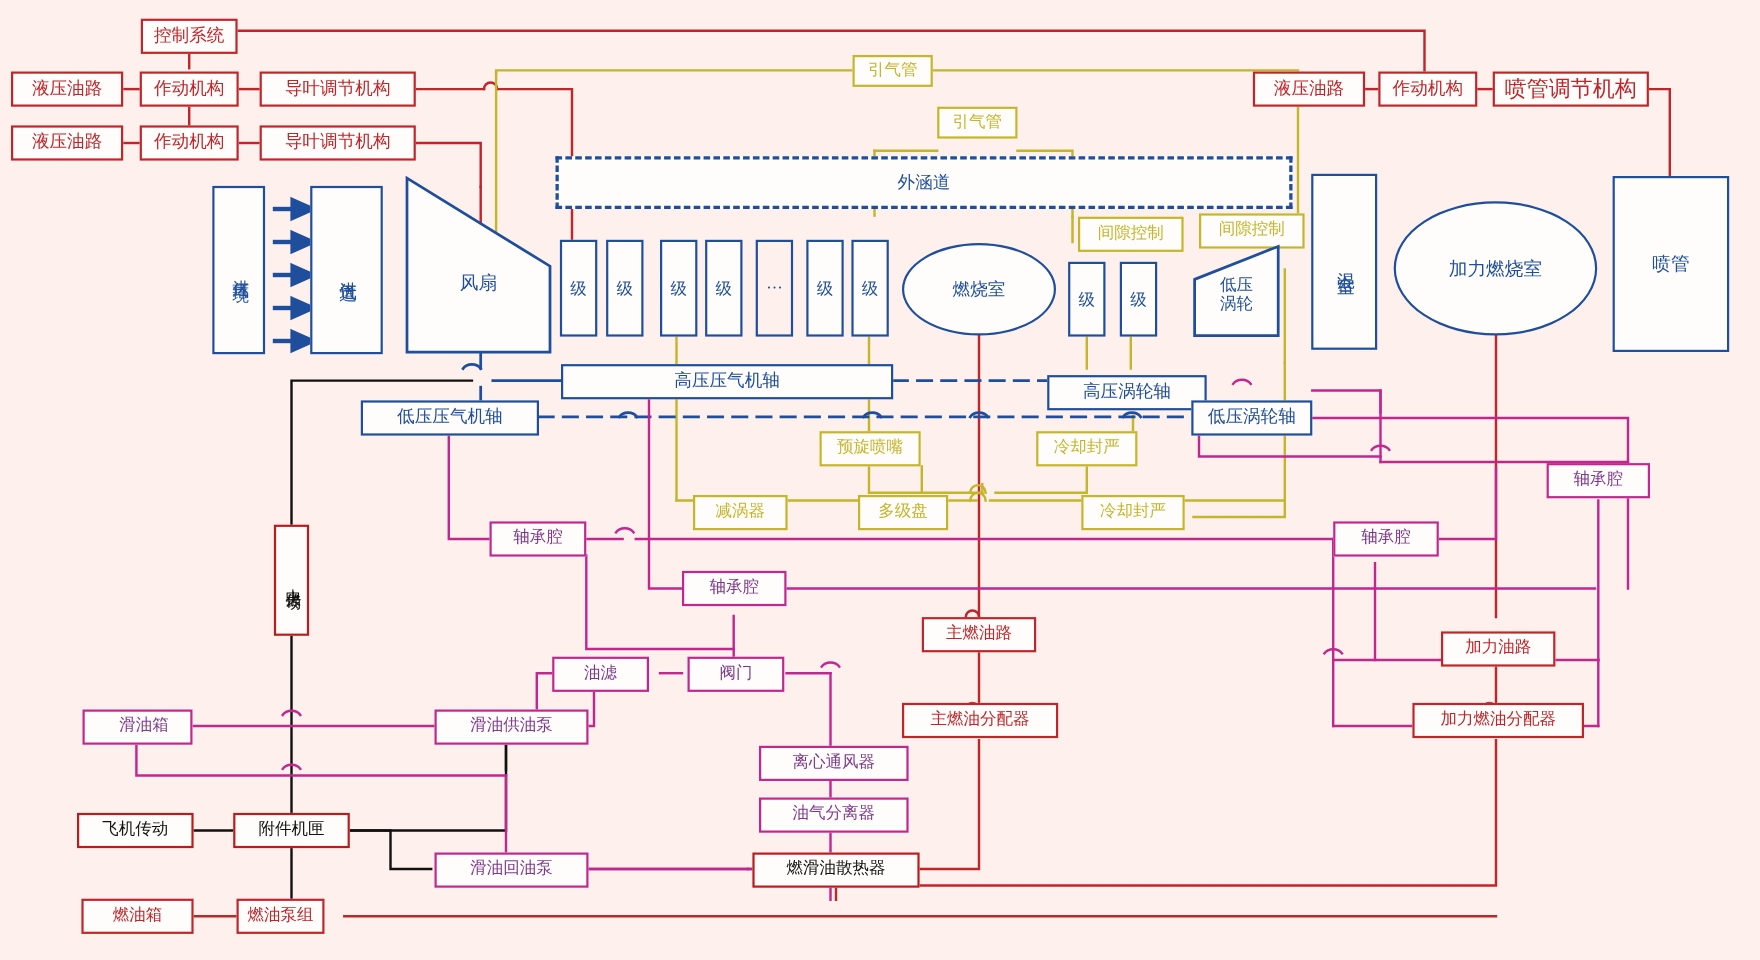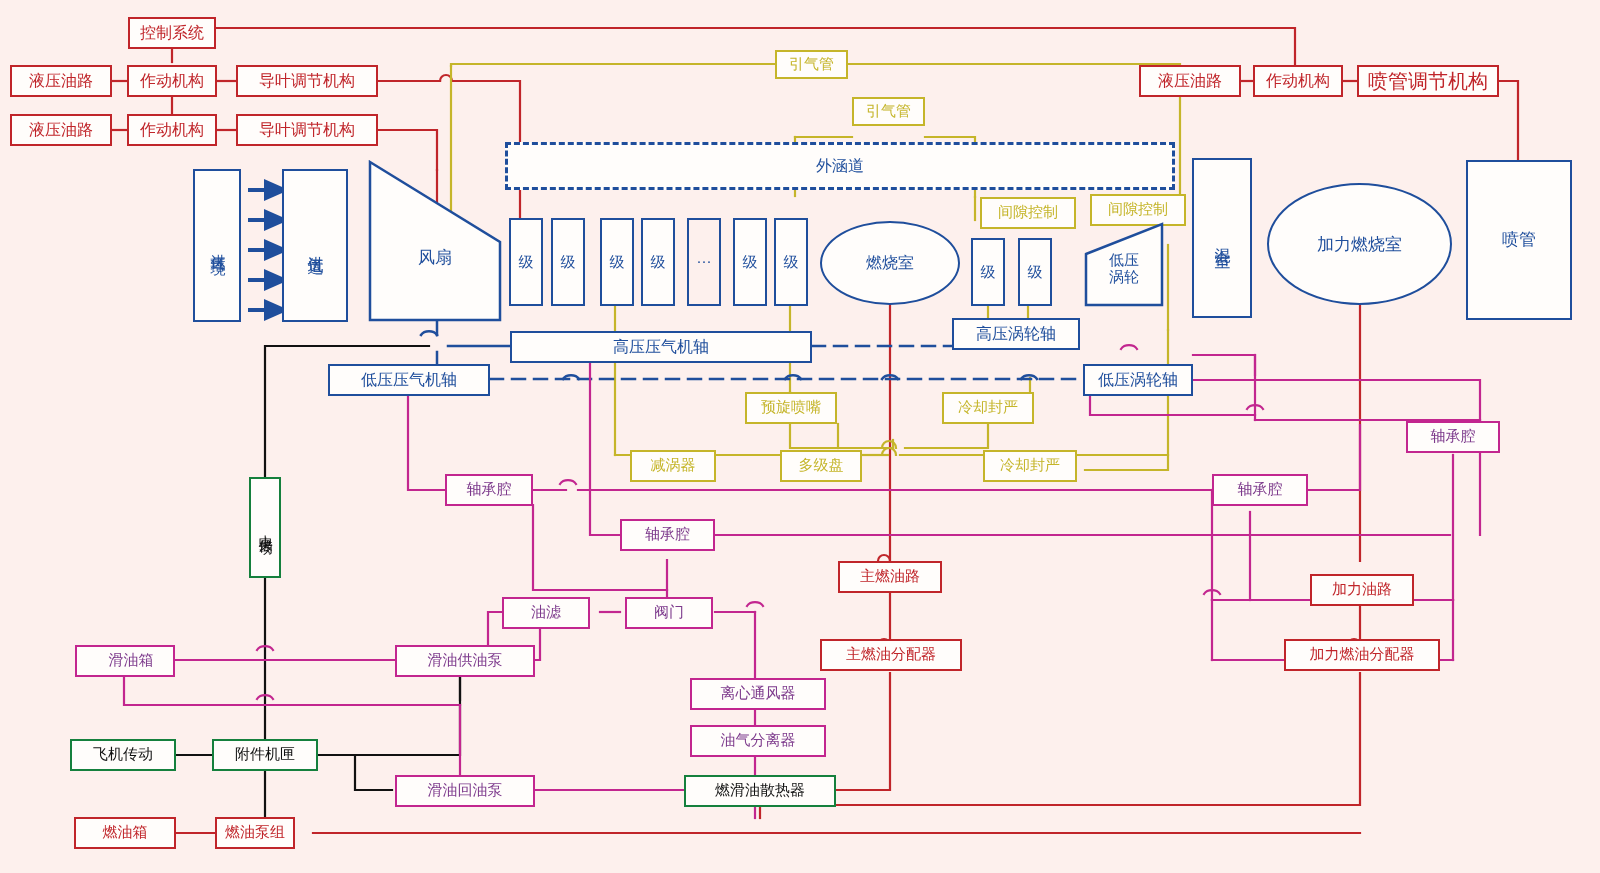--- a/index.html
+++ b/index.html
@@ -19,21 +19,21 @@
     text-align:center;
     background:#fffdfb;
     line-height:1.05;
     white-space:pre-line;
   }
   
   .red   {border:2px solid #c0252a;color:#c0252a;}
   .blue  {border:2px solid #1f4e9c;color:#1f4e9c;}
   .yellow{border:2px solid #c5b52a;color:#c5b52a;}
   .magenta{border:2px solid #c2268f;color:#7d3a8c;}
-  .black {border:2px solid #15803d;color:#111111;}
+  .black {border:2px solid #b91c1c;color:#111111;}
 
   .vert{writing-mode:vertical-rl;text-orientation:upright;letter-spacing:2px;}
 
   .dashbox{
     position:absolute;box-sizing:border-box;
     border:3px dashed #1f4e9c;background:#fffdfb;
     display:flex;align-items:center;justify-content:center;
     color:#1f4e9c;
   }
   .ellipse{
@@ -305,21 +305,21 @@
   </div>
 
   <div class="node blue vert" style="left:1192px;top:158px;width:60px;height:160px;font-size:16px;">混合室</div>
 
   <div class="ellipse" style="left:1267px;top:183px;width:185px;height:122px;font-size:17px;">加力燃烧室</div>
 
   <div class="node blue" style="left:1466px;top:160px;width:106px;height:160px;font-size:17px;">喷管</div>
 
   <div class="node blue" style="left:510px;top:331px;width:302px;height:32px;font-size:16px;">高压压气机轴</div>
   <div class="node blue" style="left:328px;top:364px;width:162px;height:32px;font-size:16px;">低压压气机轴</div>
-  <div class="node blue" style="left:952px;top:318px;width:128px;height:32px;font-size:16px;">高压涡轮轴</div>
+  <div class="node blue" style="left:952px;top:341px;width:145px;height:32px;font-size:16px;">高压涡轮轴</div>
   <div class="node blue" style="left:1083px;top:364px;width:110px;height:32px;font-size:16px;">低压涡轮轴</div>
 
   <div class="node yellow" style="left:745px;top:392px;width:92px;height:32px;font-size:15px;">预旋喷嘴</div>
   <div class="node yellow" style="left:942px;top:392px;width:92px;height:32px;font-size:15px;">冷却封严</div>
   <div class="node yellow" style="left:630px;top:450px;width:86px;height:32px;font-size:15px;">减涡器</div>
   <div class="node yellow" style="left:780px;top:450px;width:82px;height:32px;font-size:15px;">多级盘</div>
   <div class="node yellow" style="left:983px;top:450px;width:94px;height:32px;font-size:15px;">冷却封严</div>
 
   <div class="node black vert" style="left:249px;top:477px;width:32px;height:101px;font-size:14px;">中央传动</div>
 

